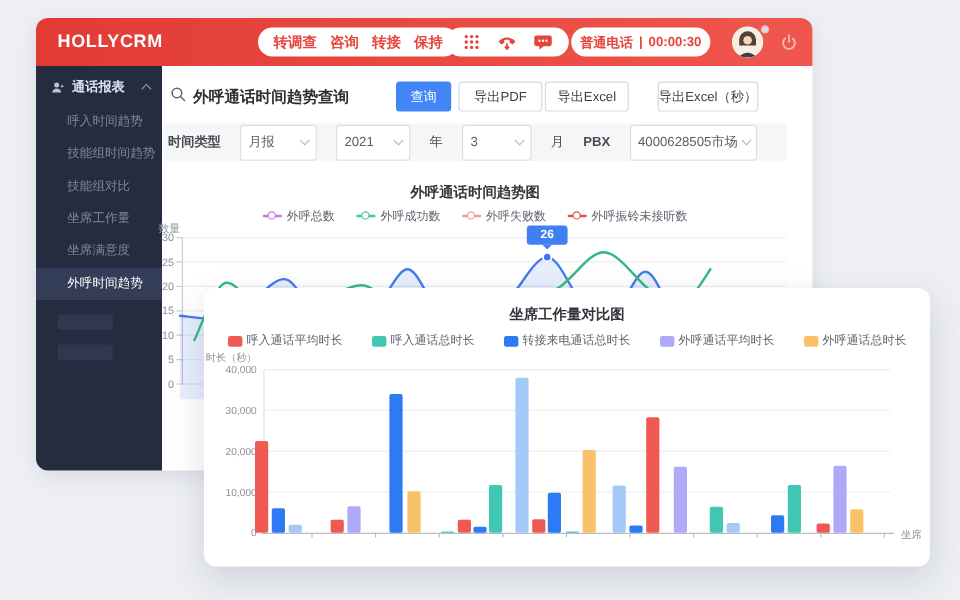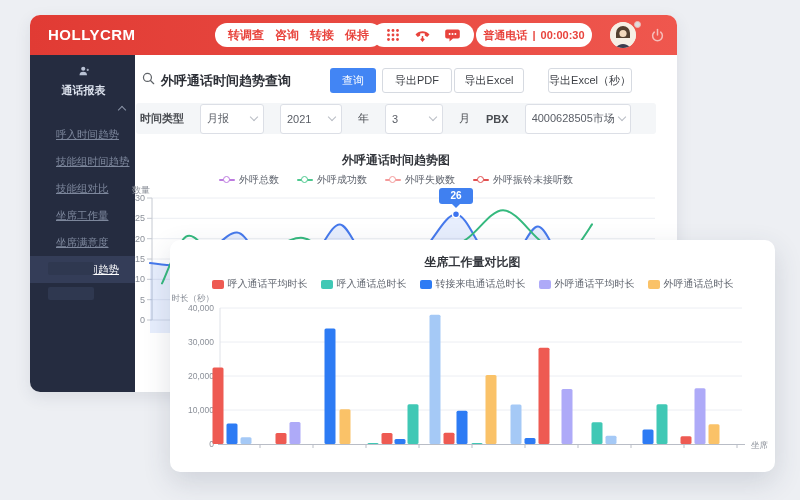--- a/index.html
+++ b/index.html
@@ -16,24 +16,24 @@
   .pill{top:8px;height:24px;background:#fff;border-radius:12px;display:flex;align-items:center;}
   #call-actions{left:185px;padding:0 13px;gap:11px;}
   #call-actions span{font-size:12px;font-weight:bold;color:#e8433c;cursor:pointer;white-space:nowrap;}
   #icon-pill{left:342px;width:102px;justify-content:space-evenly;}
   #status-pill{left:446px;width:116px;justify-content:center;gap:5px;font-size:11px;font-weight:bold;color:#e8433c;white-space:nowrap;}
   #avatar{left:580px;top:7px;width:26px;height:26px;border-radius:50%;overflow:hidden;background:#f6efe4;}
   #avatar-dot{left:604px;top:6px;width:5px;height:5px;border-radius:50%;background:#ddd;border:1px solid #f3b5b1;}
   #power-btn{left:620px;top:13px;width:15px;height:15px;}
   
   #sidebar{left:0;top:40px;width:105px;height:337px;background:#252c40;border-radius:0 0 0 10px;}
-  #side-group{display:flex;align-items:center;gap:6px;padding:10px 10px 8px 12px;color:#dde3ee;font-size:11px;font-weight:bold;cursor:pointer;flex-direction:column;}
+  #side-group{display:flex;align-items:center;gap:6px;padding:10px 10px 8px 12px;color:#dde3ee;font-size:11px;font-weight:bold;cursor:pointer;}
   .chev-up{width:5px;height:5px;border-right:1.5px solid #8a93a6;border-bottom:1.5px solid #8a93a6;
            transform:rotate(-135deg);margin-left:auto;margin-top:3px;}
-  .side-item{height:27px;line-height:27px;padding-left:26px;font-size:10.5px;color:#7d879c;cursor:pointer;white-space:nowrap;text-decoration:underline;}
+  .side-item{height:27px;line-height:27px;padding-left:26px;font-size:10.5px;color:#7d879c;cursor:pointer;white-space:nowrap;}
   .side-item.active{background:#343d58;color:#fff;}
   .skeleton{position:absolute;left:18px;width:46px;height:13px;background:#2f3850;border-radius:2px;}
   
   #query-title{left:112px;top:57px;display:flex;align-items:flex-start;gap:6px;font-size:13px;font-weight:600;color:#2c2f36;}
   .btn{position:absolute;top:53px;height:25px;border-radius:3px;font-size:11px;display:flex;align-items:center;justify-content:center;cursor:pointer;box-sizing:border-box;white-space:nowrap;}
   .btn.primary{background:#4285f4;color:#fff;}
   .btn.outline{background:#fff;border:1px solid #d6dae1;color:#3c3f45;}
   #btn-search{left:300px;width:46px;}
   #btn-pdf{left:352px;width:70px;}
   #btn-excel{left:424px;width:70px;}
@@ -55,21 +55,21 @@
   .lgd-ring{position:absolute;left:4px;top:0;width:5px;height:5px;border:1.6px solid;border-radius:50%;background:#fff;}
   #line-svg-box{left:90px;top:170px;width:540px;height:148px;}
   #line-svg text{font-family:"Liberation Sans",sans-serif;font-size:9px;fill:#8b9099;text-anchor:end;}
   #line-tooltip{background:#4080f0;color:#fff;font-size:10px;font-weight:bold;width:34px;height:16px;line-height:16px;
                 text-align:center;border-radius:3px;z-index:3;}
   #line-tooltip:after{content:"";position:absolute;left:13px;top:16px;border:4px solid transparent;border-top-color:#4080f0;}
   
   #bar-card{left:170px;top:240px;width:605px;height:232px;background:#fff;border-radius:10px;
             box-shadow:0 10px 28px rgba(50,60,90,.16);z-index:5;}
   #bar-title{left:0;top:14px;width:100%;text-align:center;font-size:12px;font-weight:700;color:#33363c;}
-  #bar-legend{left:0;top:37px;width:100%;display:flex;justify-content:center;gap:13px;font-size:10px;color:#5f646e;}
+  #bar-legend{left:0;top:37px;width:100%;display:flex;justify-content:center;gap:24px;font-size:10px;color:#5f646e;}
   .bar-swatch{width:12px;height:9px;border-radius:2px;flex:none;}
   #bar-svg{position:absolute;left:0;top:0;width:605px;height:232px;}
   #bar-svg text{font-family:"Liberation Sans",sans-serif;font-size:8.5px;fill:#8b9099;text-anchor:end;}
   #bar-svg text.xl{text-anchor:start;}
 </style>
 </head>
 <body>
 
 <div id="app-window" class="abs">
 

